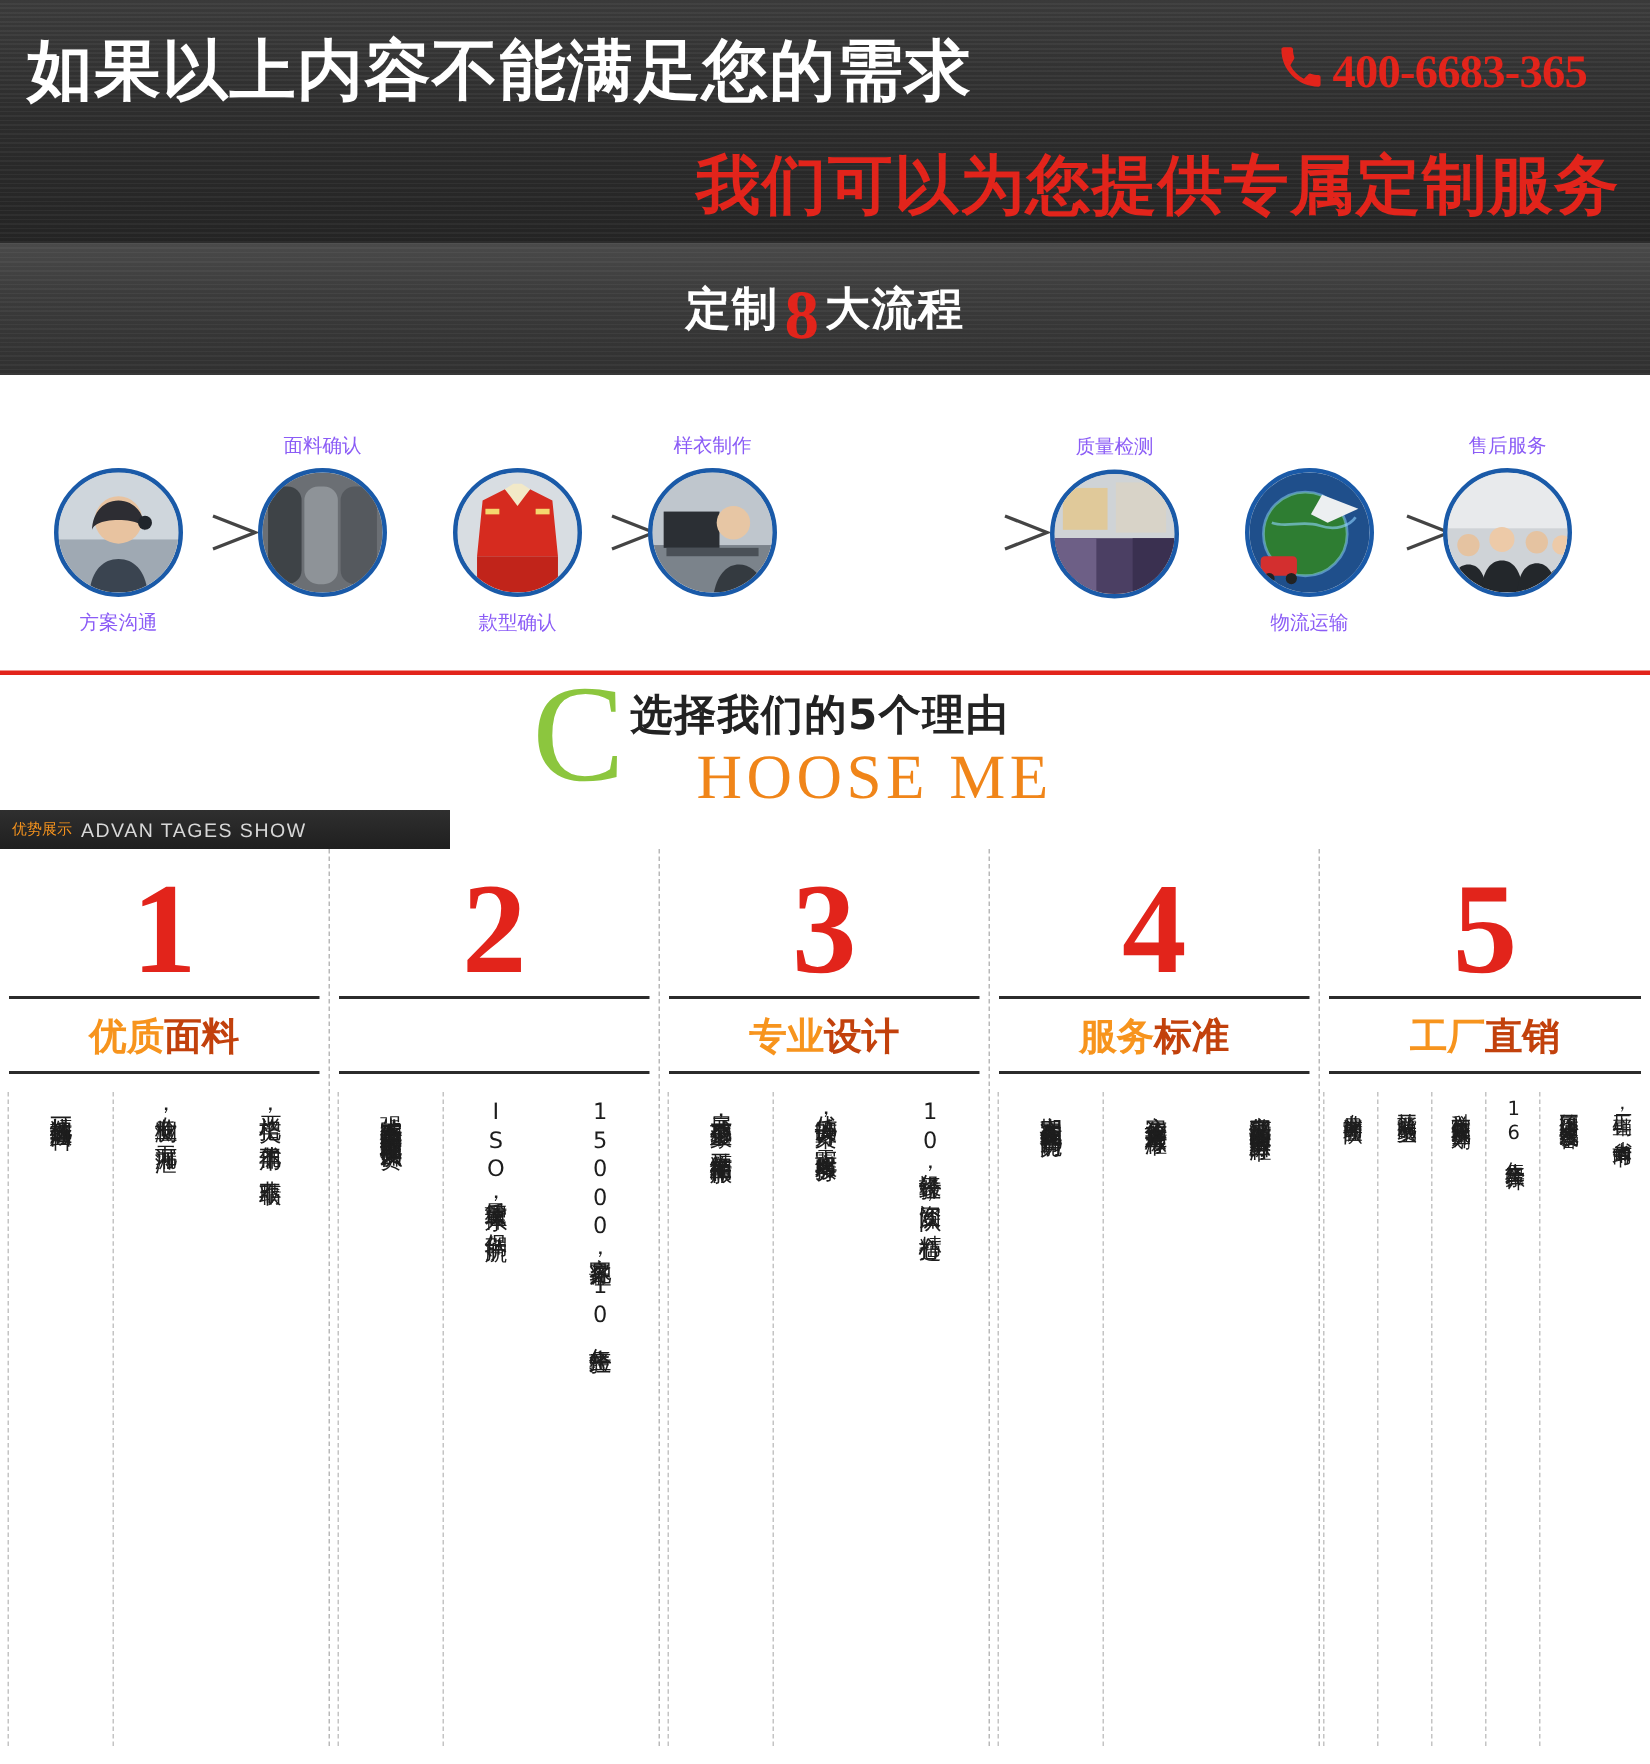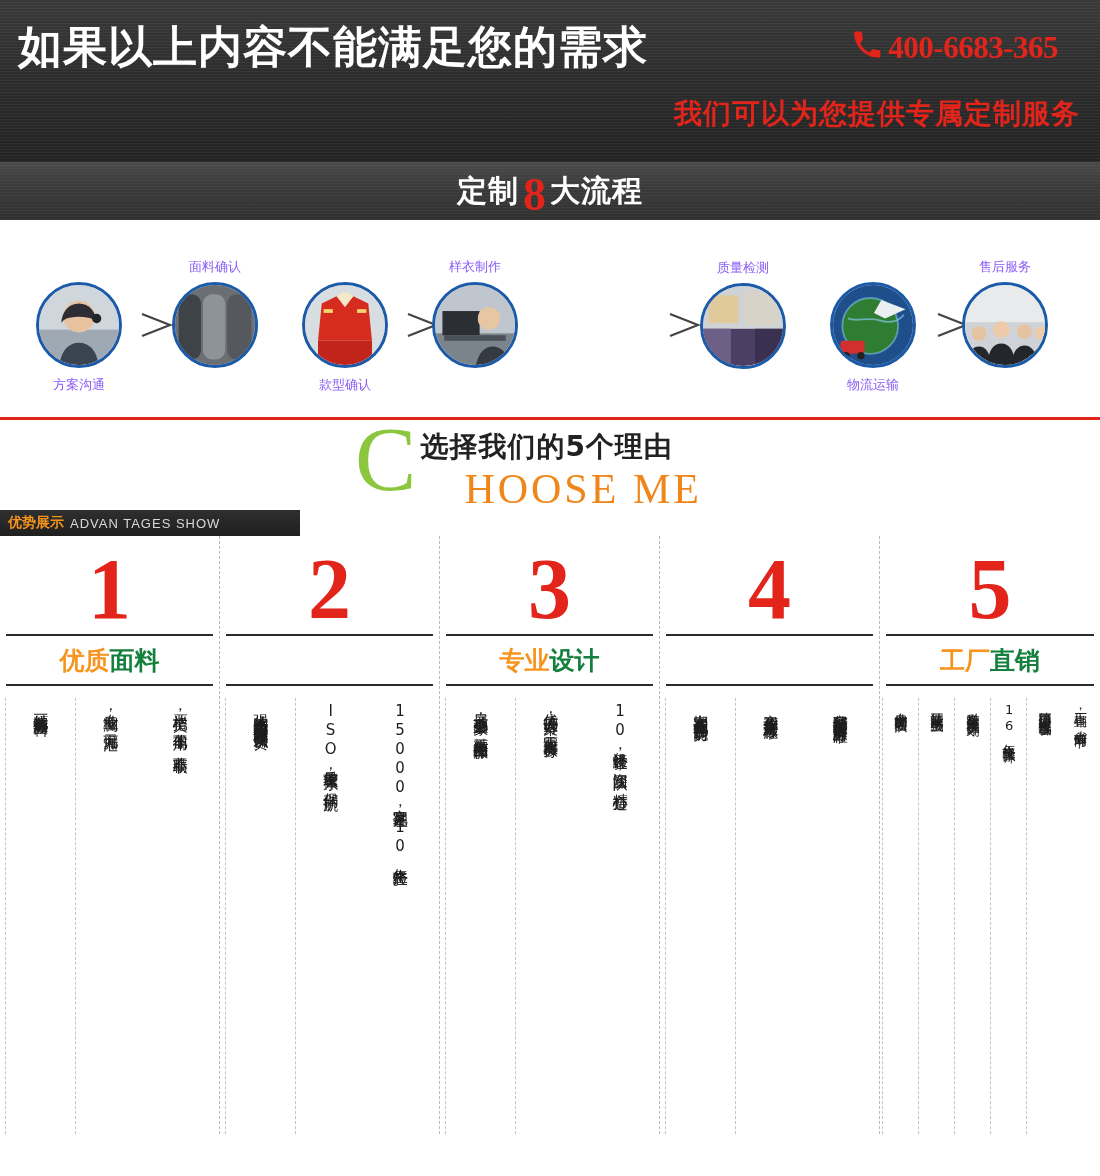--- a/index.html
+++ b/index.html
@@ -48,32 +48,32 @@
     font-size: 31px;
     font-weight: bold;
     color: #e2241b;
     font-family: "Liberation Serif", serif;
     letter-spacing: -0.5px;
     white-space: nowrap;
   }
   .banner-line2 {
     position: absolute;
     right: 20px; top: 95px;
-    font-size: 28px;
+    font-size: 43px;
     font-weight: bold;
     color: #e2241b;
     letter-spacing: 1px;
     white-space: nowrap;
     font-family: Liberation Serif, serif;
   }
 
   
   .proc-head {
     position: relative;
-    width: 1100px; height: 58px;
+    width: 1100px; height: 88px;
     background:
       repeating-linear-gradient(0deg, rgba(255,255,255,0.04) 0px, rgba(255,255,255,0.04) 1px, rgba(0,0,0,0) 1px, rgba(0,0,0,0) 3px),
       linear-gradient(180deg, #4a4a4a 0%, #3b3b3b 40%, #303030 100%);
     display: flex;
     align-items: center;
     justify-content: center;
   }
   .proc-head .t {
     font-size: 30px; font-weight: bold; color: #ffffff;
     font-family: "DejaVu Sans", sans-serif;
@@ -160,21 +160,21 @@
 
   
   .adv-bar {
     position: relative;
     width: 1100px; height: 26px;
     background: linear-gradient(180deg,#2f2f2f 0%, #1f1f1f 100%);
     display: flex;
     align-items: center;
   }
   .adv-bar .cn {
-    color: #f7941d; font-size: 14px; font-weight: bold;
+    color: #f7941d; font-size: 10px; font-weight: normal;
     margin-left: 8px;
   }
   .adv-bar .en {
     color: #d8d8d8; font-size: 13px; margin-left: 6px;
     letter-spacing: 1px;
     font-family: "Liberation Sans", sans-serif;
   }
   .adv-bar::after {
     content: "";
     position: absolute;
@@ -210,21 +210,21 @@
   .col-title {
     position: absolute;
     top: 108px; left: 0; right: 0;
     text-align: center;
     font-size: 25px;
     font-weight: bold;
     font-family: "DejaVu Sans", sans-serif;
     white-space: nowrap;
   }
   .col-title .hl { color: #f7941d; }
-  .col-title .dk { color: #15803d; }
+  .col-title .dk { color: #c2410c; }
   .col-rule {
     position: absolute;
     top: 98px; left: 6px; right: 6px;
     height: 2px;
     background: #2b2b2b;
   }
   .col-rule2 {
     position: absolute;
     top: 148px; left: 6px; right: 6px;
     height: 2px;
@@ -474,20 +474,23 @@
           </div>
         <div class="vitem">
             <div class="vtext">展示成功企业形象，精工细作精品工作服</div>
           </div>
       </div>
     </div>
 
     <div class="col">
       <div class="num">4</div>
       <div class="col-rule"></div>
+      <div class="col-title">
+        <span class="hl">服务</span><span class="dk">标准</span>
+      </div>
       <div class="col-rule2"></div>
       <div class="vlist">
         <div class="vitem">
             <div class="vtext">完整仔细严谨的售前中后服务白标准</div>
           </div>
         <div class="vitem">
             <div class="vtext">客户评价作为主要考核标准</div>
           </div>
         <div class="vitem">
             <div class="vtext">定期客户调查优化客户回访能力</div>

